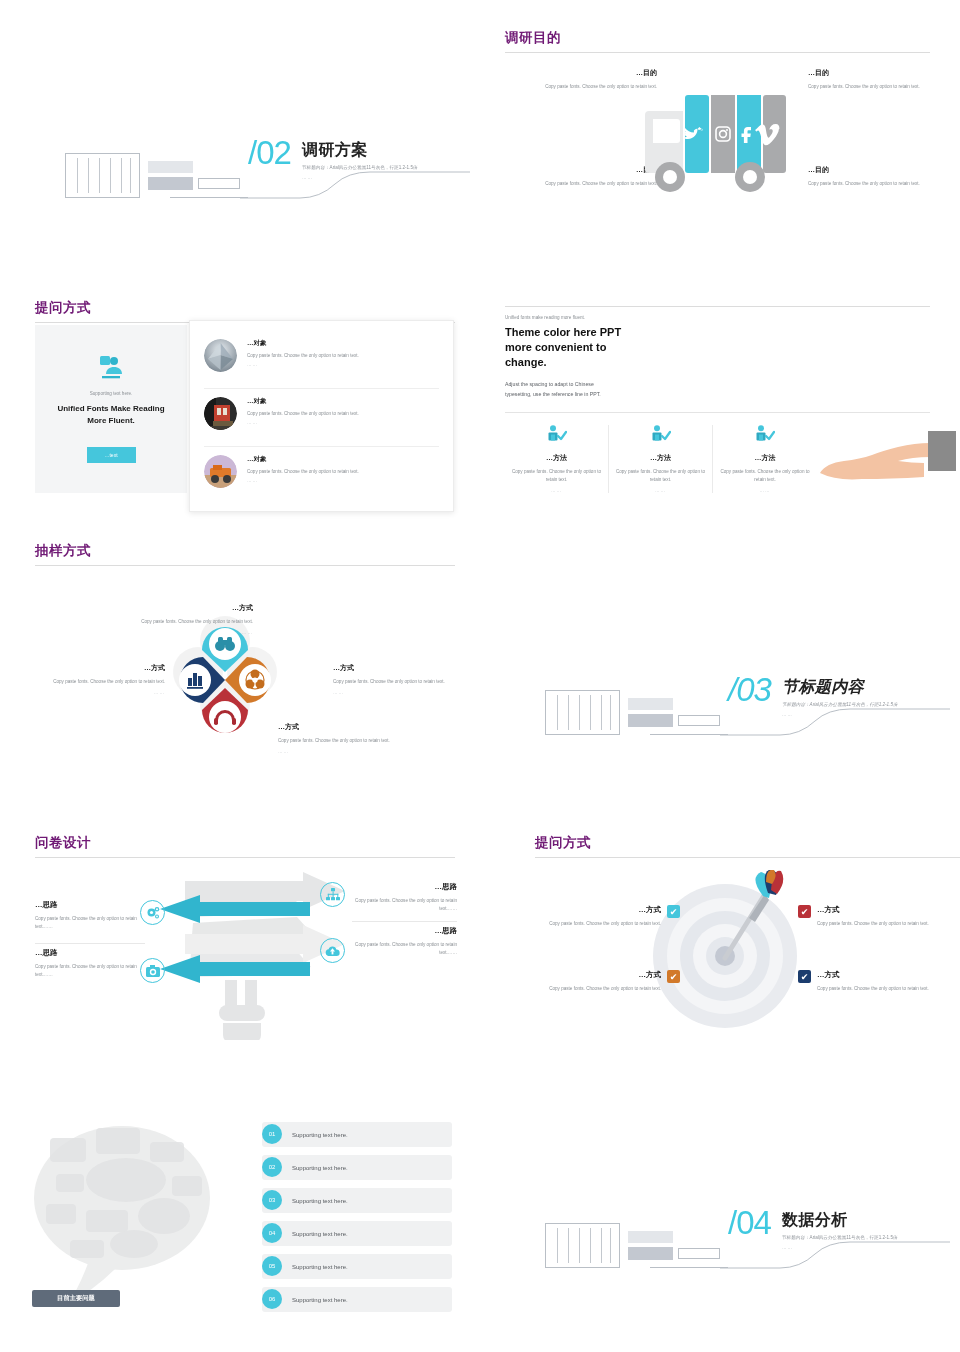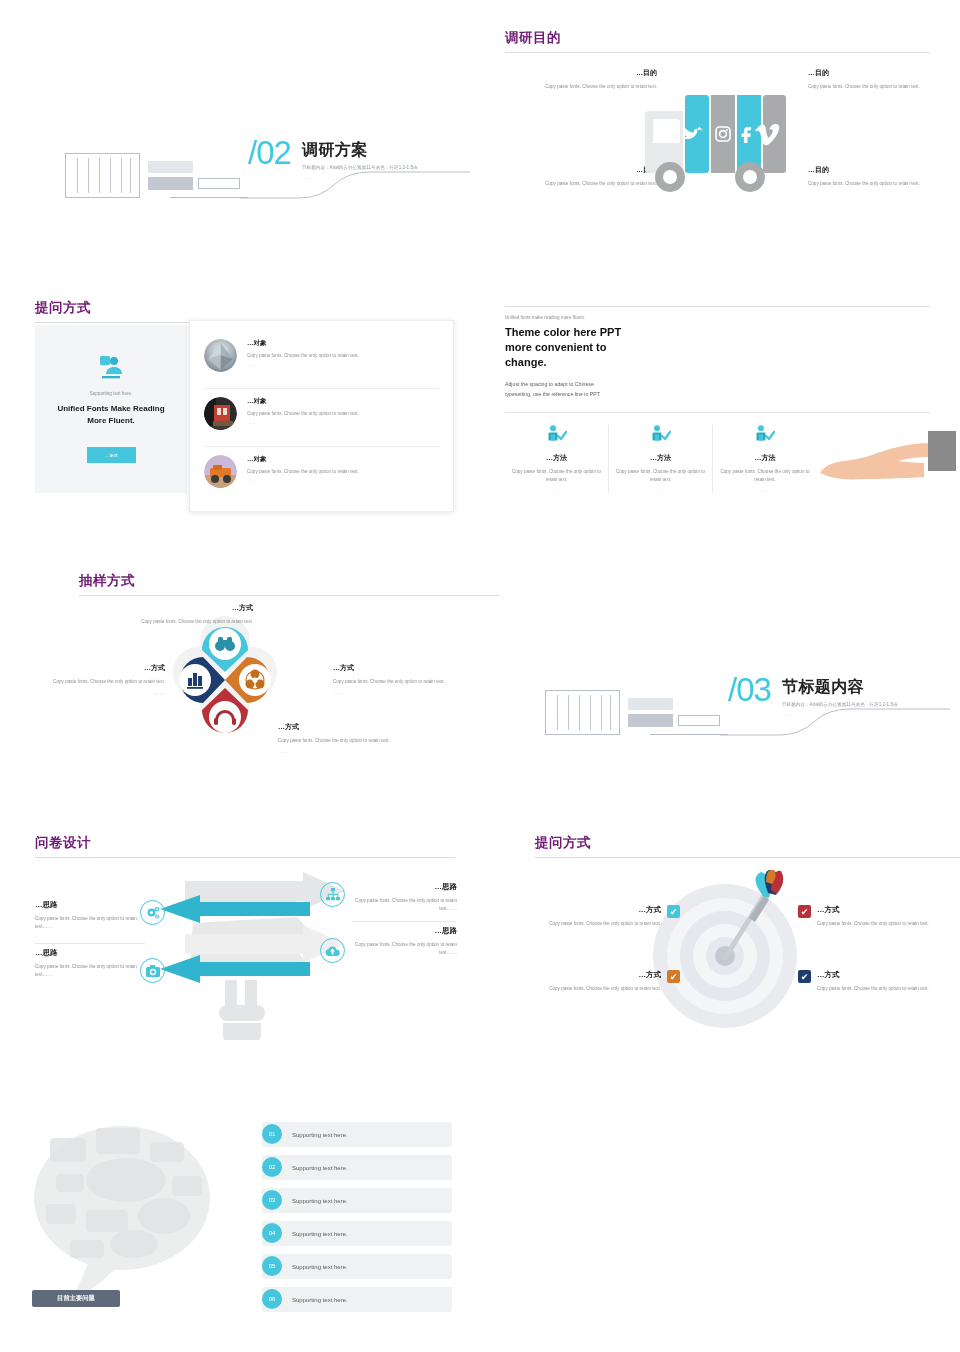--- a/index.html
+++ b/index.html
@@ -333,21 +333,21 @@
         <div class="d">……</div>
       </div>
     </div>
   </div>
 
   <svg class="hand" viewBox="0 0 140 65">
     <path d="M0 48 Q6 38 24 36 Q40 34 52 30 Q62 26 78 22 Q95 18 110 18 L110 32 Q92 32 78 36 Q92 38 104 38 L104 52 Q70 54 42 54 Q16 56 0 48 Z" fill="#f3c3a3"></path>
     <rect x="108" y="6" width="28" height="40" fill="#8a8a8a"></rect>
   </svg>
 
-  <div class="panel" style="left:35px; top:573px; width:420px;margin-left:44px;">
+  <div class="panel" style="left:35px; top:543px; width:420px;">
     <div class="panel-title">抽样方式</div>
     <div class="title-rule"></div>
   </div>
 
   <svg style="position:absolute; left:165px; top:608px; width:120px; height:145px;" viewBox="0 0 120 145">
     <g opacity=".07" fill="#555">
       <circle cx="60" cy="33" r="25"></circle>
         <circle cx="87" cy="64" r="25"></circle>
       <circle cx="60" cy="96" r="25"></circle>
         <circle cx="33" cy="64" r="25"></circle>
@@ -405,21 +405,21 @@
     <div class="h">…方式</div>
     <div class="b">Copy paste fonts. Choose the only option to retain text.</div>
     <div class="d">……</div>
   </div>
   <div class="pin-item" style="left:30px; top:663px; text-align:right;">
     <div class="h">…方式</div>
     <div class="b">Copy paste fonts. Choose the only option to retain text.</div>
     <div class="d">……</div>
   </div>
 
-  <div class="sec" style="left:500px; top:665px;">
+  <div class="sec" style="left:500px; top:665px;font-style:italic;">
     <div class="grid-box">
       <i style="left:11px"></i>
         <i style="left:22px"></i>
         <i style="left:33px"></i>
         <i style="left:44px"></i>
         <i style="left:55px"></i>
         <i style="left:64px"></i>
     </div>
     <div class="blk1"></div>
     <div class="blk2"></div>
@@ -626,14 +626,37 @@
     <div class="mp-row">
       <div class="mp-num">05</div>
       <div class="mp-tx">Supporting text here.</div>
     </div>
     <div class="mp-row">
       <div class="mp-num">06</div>
       <div class="mp-tx">Supporting text here.</div>
     </div>
   </div>
 
+  <div class="sec" style="left:500px; top:1198px;">
+    <div class="grid-box">
+      <i style="left:11px"></i>
+        <i style="left:22px"></i>
+        <i style="left:33px"></i>
+        <i style="left:44px"></i>
+        <i style="left:55px"></i>
+        <i style="left:64px"></i>
+    </div>
+    <div class="blk1"></div>
+    <div class="blk2"></div>
+    <div class="outl"></div>
+    <div class="ln1"></div>
+    <svg class="curve" viewBox="0 0 230 32">
+      <path d="M0 30 L60 30 Q80 30 95 16 Q108 4 130 4 L230 4" fill="none" stroke="#b9bfc6" stroke-width="1"></path>
+    </svg>
+    <div class="num">/04</div>
+    <div class="stitle">
+      <h3>数据分析</h3>
+      <p>节标题内容：Arial风云办公雅黑11号灰色，行距1.2-1.5倍</p>
+      <div class="dots">……</div>
+    </div>
+  </div>
 
 </div>
 
 </body></html>

